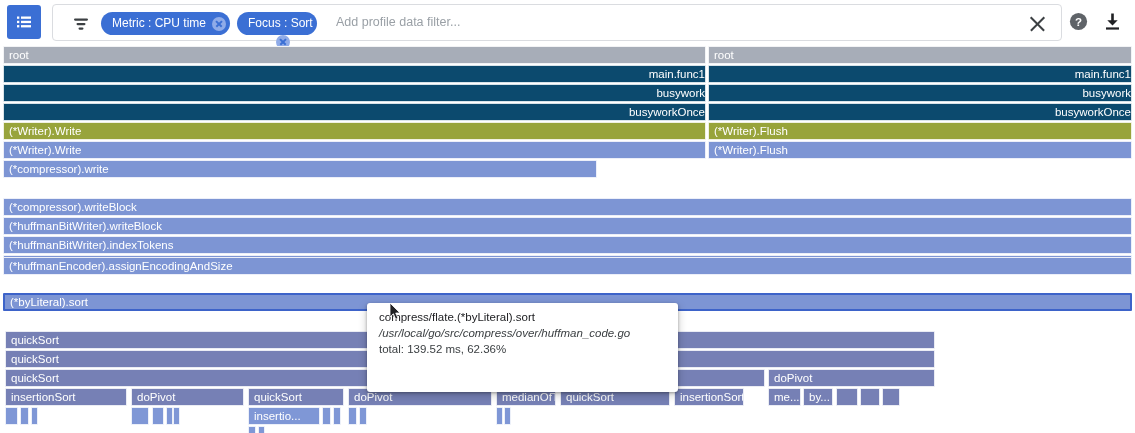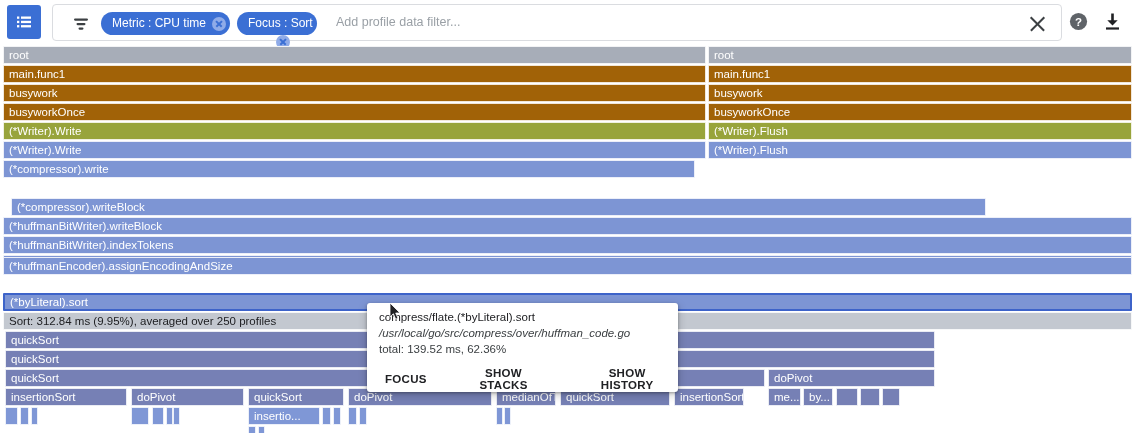--- a/index.html
+++ b/index.html
@@ -80,21 +80,21 @@
     position:absolute; height:18px;
     border:1px solid rgba(255,255,255,0.85);
     border-radius:1px;
     font-size:11.5px; color:#fff;
     line-height:16px; padding-left:5px;
     white-space:nowrap; overflow:hidden;
     cursor:pointer;
     font-family:"Liberation Sans", sans-serif;
   }
   .frame.root   { background:#a7adb8; }
-  .frame.orange { background:#a16207; }
+  .frame.orange { background:#0c4a6e;text-align:right; }
   .frame.olive  { background:#98a43b; }
   .frame.blue   { background:#7d95d4; }
   .frame.blue2  { background:#7680b5; }
   .frame.blue3  { background:#7f97d6; }
   .frame.sel {
     background:#7d95d4;
     border:2px solid #3d63c9;
     line-height:14px;
   }
   .frame.statusbar {
@@ -196,36 +196,35 @@
   </div>
 
   <div class="flame">
 
     <div class="frame root" style="left:3px;  top:1px;   width:703px;">root</div>
     <div class="frame orange" style="left:3px;  top:20px;  width:703px;">main.func1</div>
     <div class="frame orange" style="left:3px;  top:39px;  width:703px;">busywork</div>
     <div class="frame orange" style="left:3px;  top:58px;  width:703px;">busyworkOnce</div>
     <div class="frame olive" style="left:3px;  top:77px;  width:703px;">(*Writer).Write</div>
     <div class="frame blue" style="left:3px;  top:96px;  width:703px;">(*Writer).Write</div>
-    <div class="frame blue" style="left:3px;  top:115px; width:692px;">(*compressor).write</div>
-    <div class="frame blue" style="left:3px;  top:153px; width:975px;margin-left:8px;">(*compressor).writeBlock</div>
+    <div class="frame blue" style="left:3px;  top:115px; width:594px;">(*compressor).write</div>
+    <div class="frame blue" style="left:3px;  top:153px; width:1129px;">(*compressor).writeBlock</div>
     <div class="frame blue" style="left:3px;  top:172px; width:1129px;">(*huffmanBitWriter).writeBlock</div>
     <div class="frame blue" style="left:3px;  top:191px; width:1129px;">(*huffmanBitWriter).indexTokens</div>
     <div class="frame blue" style="left:3px;  top:210px; width:1129px;">(*huffmanEncoder).generate</div>
     <div class="frame blue" style="left:3px;  top:212px; width:1129px;">(*huffmanEncoder).assignEncodingAndSize</div>
     <div class="frame sel" style="left:3px;  top:248px; width:1129px;">(*byLiteral).sort</div>
 
     <div class="frame root" style="left:708px; top:1px;  width:424px;">root</div>
     <div class="frame orange" style="left:708px; top:20px; width:424px;">main.func1</div>
     <div class="frame orange" style="left:708px; top:39px; width:424px;">busywork</div>
     <div class="frame orange" style="left:708px; top:58px; width:424px;">busyworkOnce</div>
     <div class="frame olive" style="left:708px; top:77px; width:424px;">(*Writer).Flush</div>
     <div class="frame blue" style="left:708px; top:96px; width:424px;">(*Writer).Flush</div>
 
-    <div class="frame statusbar" style="left:3px; top:267px; width:1129px;">Sort: 312.84 ms (9.95%), averaged over 250 profiles</div>
 
     <div id="lower-rows">
         <div class="frame blue2" style="left: 5px; top: 286px; width: 930px;">quickSort</div>
         <div class="frame blue2" style="left: 5px; top: 305px; width: 930px;">quickSort</div>
         <div class="frame blue2" style="left: 5px; top: 324px; width: 760px;">quickSort</div>
         <div class="frame blue2" style="left: 768px; top: 324px; width: 167px;">doPivot</div>
         <div class="frame blue2" style="left: 5px; top: 343px; width: 122px;">insertionSort</div>
         <div class="frame blue2" style="left: 131px; top: 343px; width: 113px;">doPivot</div>
         <div class="frame blue2" style="left: 248px; top: 343px; width: 96px;">quickSort</div>
         <div class="frame blue2" style="left: 348px; top: 343px; width: 144px;">doPivot</div>
@@ -253,25 +252,20 @@
         <div class="frame blue3" style="left: 152px; top: 362px; width: 12px; height: 18px;"></div>
         <div class="frame blue3" style="left: 166px; top: 362px; width: 5px; height: 18px;"></div>
         <div class="frame blue3" style="left: 173px; top: 362px; width: 4px; height: 18px;"></div>
       </div>
   </div>
 
   <div class="tooltip">
     <div class="tt-fn">compress/flate.(*byLiteral).sort</div>
     <div class="tt-path">/usr/local/go/src/compress/over/huffman_code.go</div>
     <div class="tt-total">total: 139.52 ms, 62.36%</div>
-    <div class="tt-actions">
-      <button class="tt-btn" id="tt-focus">FOCUS</button>
-      <button class="tt-btn" id="tt-stacks">SHOW STACKS</button>
-      <button class="tt-btn" id="tt-history">SHOW HISTORY</button>
-    </div>
   </div>
 
   <span class="cursor">
     <svg width="13" height="18" viewBox="0 0 13 18">
       <path d="M1 0 L1 14 L4.4 10.8 L6.7 16.2 L9 15.2 L6.7 10 L11 10 Z" fill="#202124" stroke="#fff" stroke-width="0.8"></path>
     </svg>
   </span>
 </div>
 
 </body></html>

